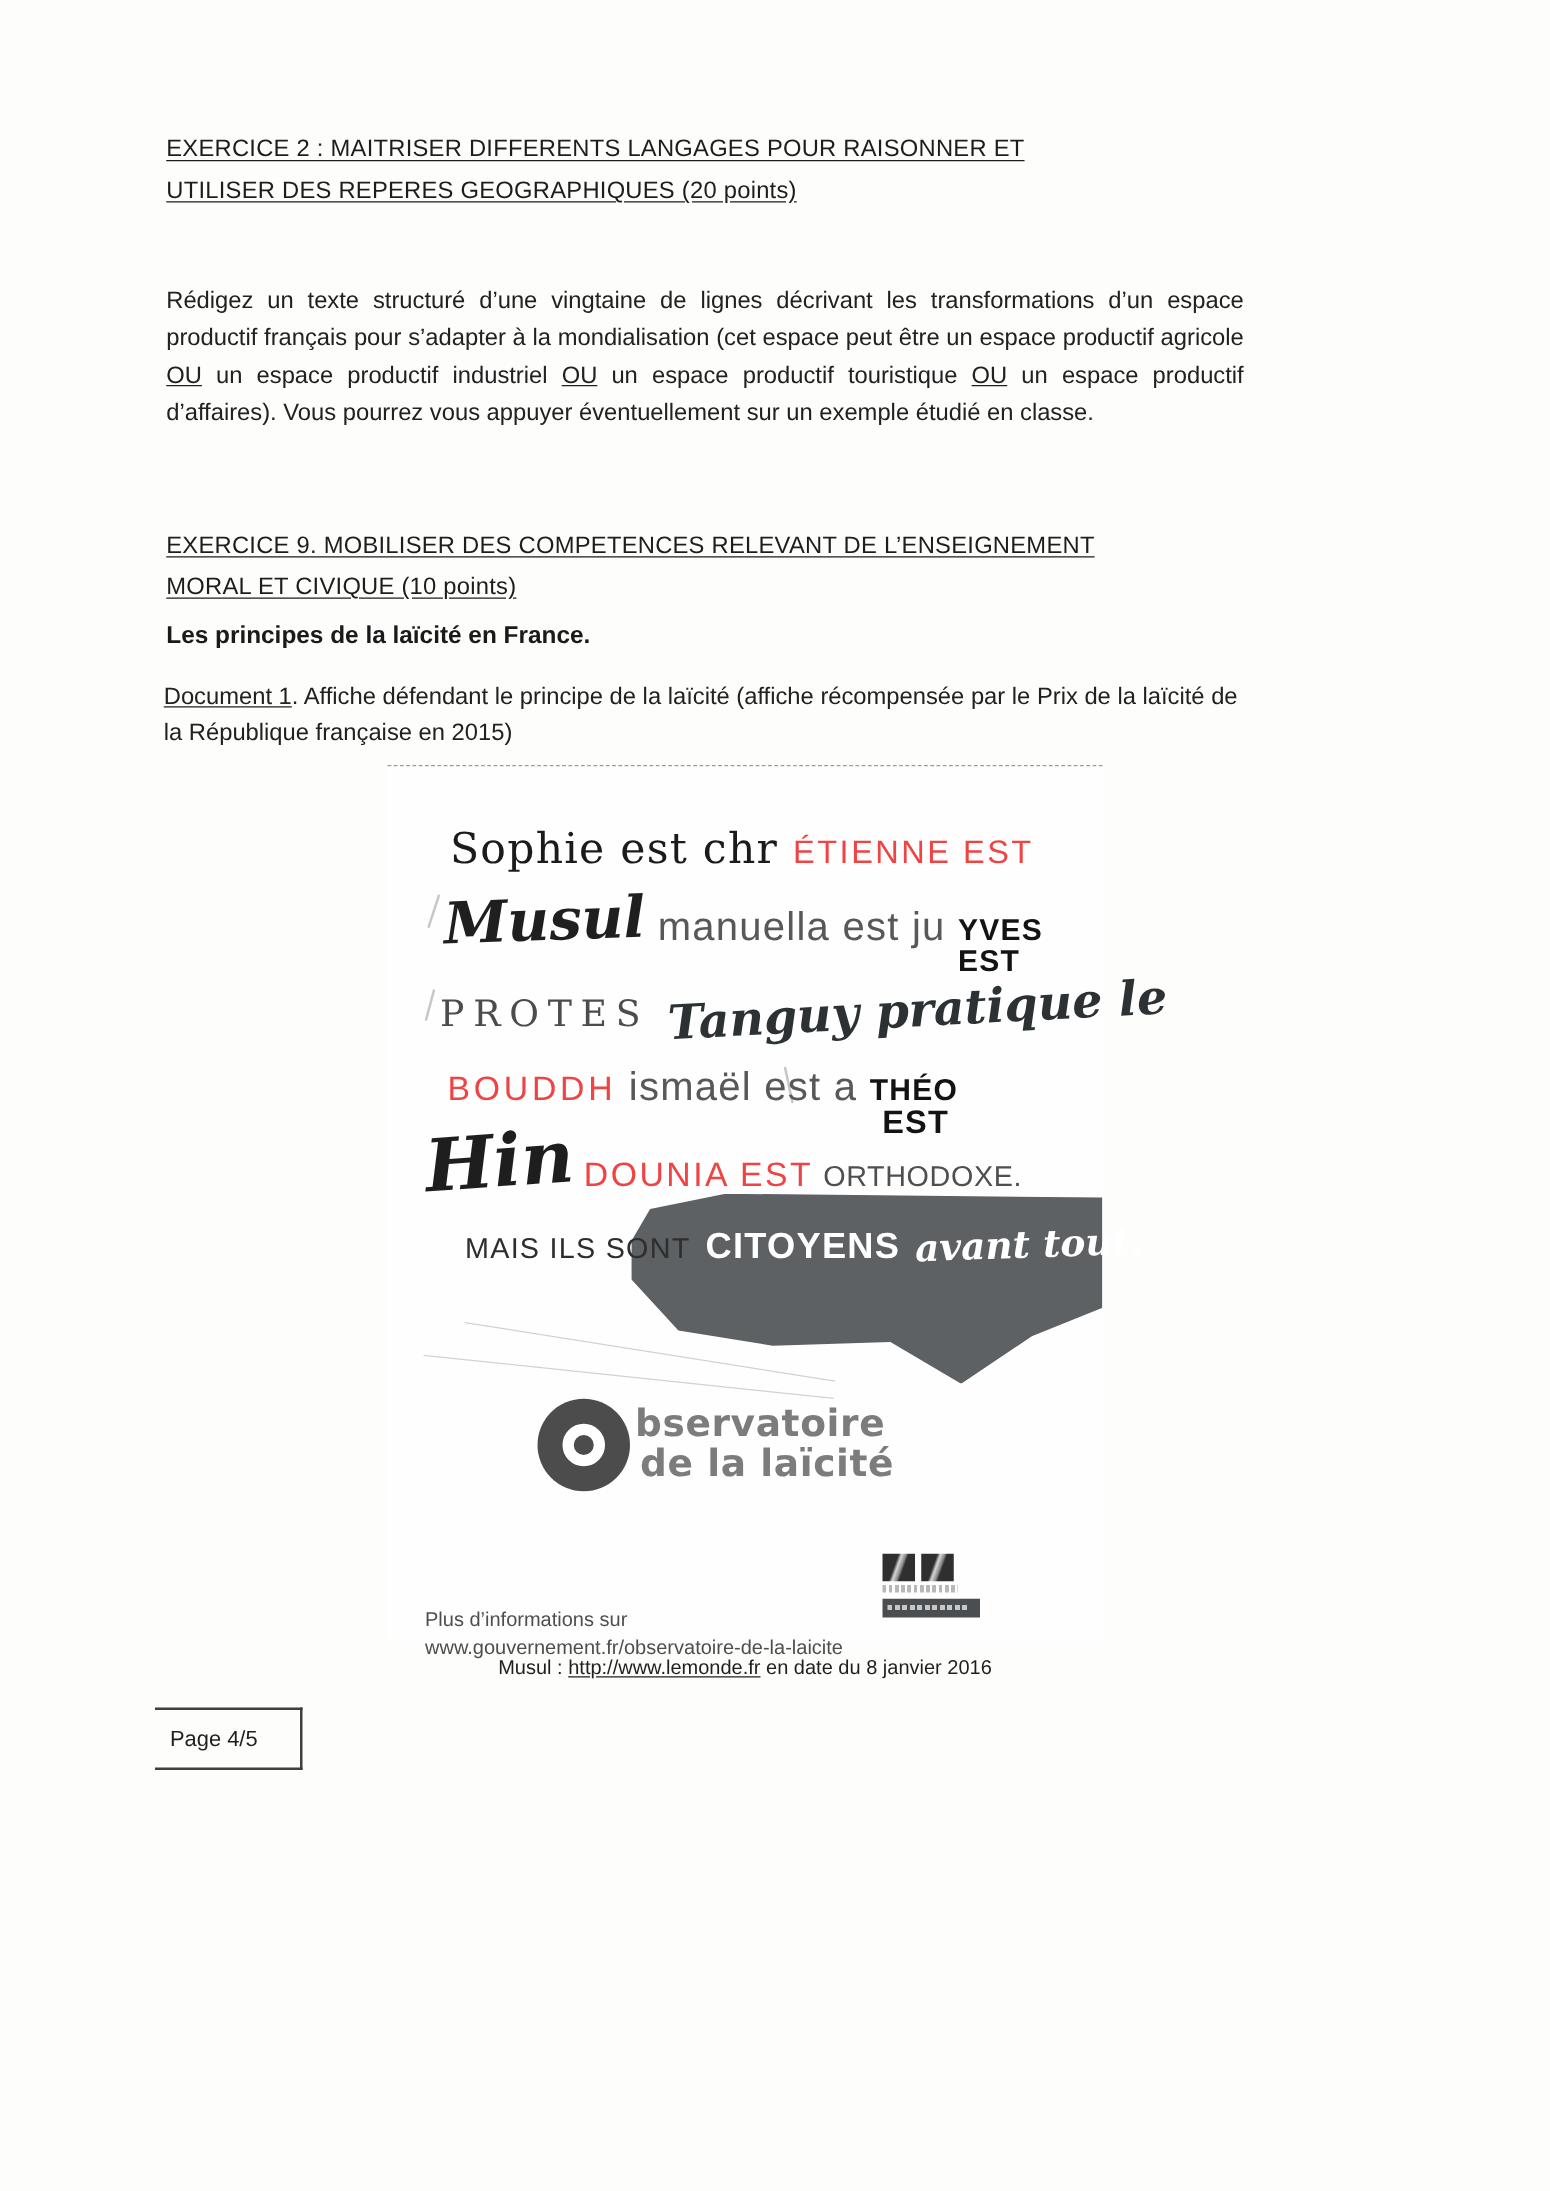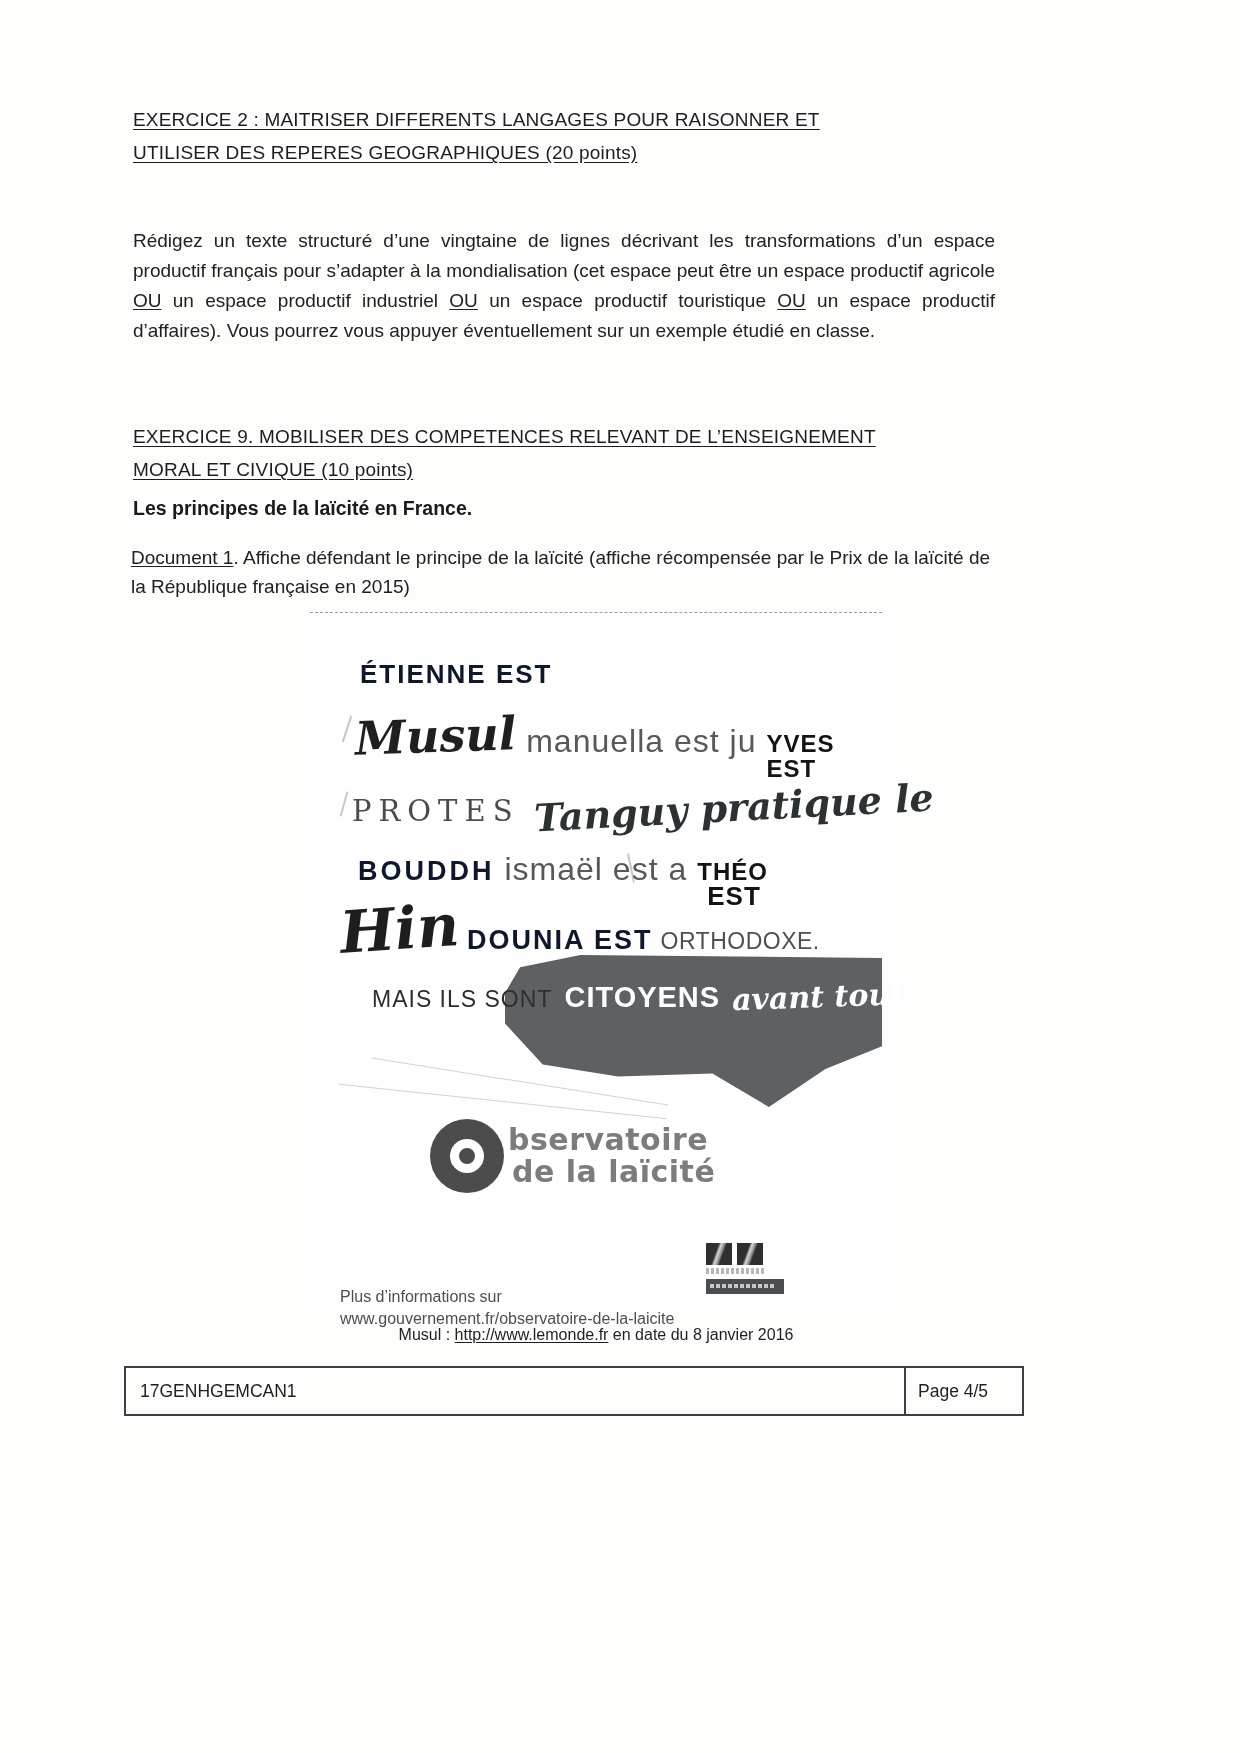--- a/index.html
+++ b/index.html
@@ -27,21 +27,21 @@
   .para { left: 133px; top: 226px; width: 862px; font-size: 19px; line-height: 30px; text-align: justify; color: #212121; margin: 0; }
   .u { text-decoration: underline; text-underline-offset: 2px; }
 
   .caption { left: 131px; top: 543px; width: 868px; font-size: 19px; line-height: 29px; color: #212121; }
 
   
   .poster { left: 310px; top: 612px; width: 572px; height: 700px; background: #fefefe; border-top: 1px dashed #9c9c9c; }
   .p-row { position: absolute; display: flex; align-items: baseline; white-space: nowrap; z-index: 2; }
 
   .serif-lg { font-family: "DejaVu Serif", serif; font-size: 34px; color: #1b1b1b; letter-spacing: 1px; }
-  .caps-bold { font-weight: bold; letter-spacing: 2px; color: #0f172a; }
+  .caps-bold { font-weight: normal; letter-spacing: 2px; color: #ef4444; }
   .script { font-family: "DejaVu Serif", serif; font-style: italic; font-weight: bold; display: inline-block; }
   .light { color: #585858; letter-spacing: 1px; }
   .stack { display: flex; flex-direction: column; font-weight: bold; color: #131313; letter-spacing: 1px; }
 
   .row1 { top: 46px; left: 50px; gap: 12px; }
   .row1 .caps-bold { font-size: 26px; }
 
   .row2 { top: 96px; left: 45px; gap: 10px; }
   .row2 .script { font-size: 46px; transform: rotate(-2deg); color: #1f1f1f; }
   .row2 .light { font-size: 32px; }
@@ -128,20 +128,21 @@
 
   <div class="abs poster">
 
     <div class="tear t1"></div>
     <div class="tear t2"></div>
     <div class="tear t3"></div>
     <div class="tear-line l1"></div>
     <div class="tear-line l2"></div>
 
     <div class="p-row row1">
+      <span class="serif-lg">Sophie est chr</span>
       <span class="caps-bold">ÉTIENNE EST</span>
     </div>
 
     <div class="p-row row2">
       <span class="script">Musul</span>
       <span class="light">manuella est ju</span>
       <span class="stack">
         <span>YVES</span>
         <span>EST</span>
       </span>
@@ -197,21 +198,18 @@
       </div>
       <div class="gov-caption"></div>
       <div class="gov-banner"></div>
     </div>
 
   </div>
 
   <div class="abs source"><span>Musul : </span><span class="src-link">http://www.lemonde.fr</span><span> en date du 8 janvier 2016</span></div>
 
   <div class="abs footer">
-    <div class="f-box f-code">
-      <span>17GENHGEMCAN1</span>
-    </div>
     <div class="f-box f-page">
       <span>Page 4/5</span>
     </div>
   </div>
 
 </div>
 
 </body></html>

